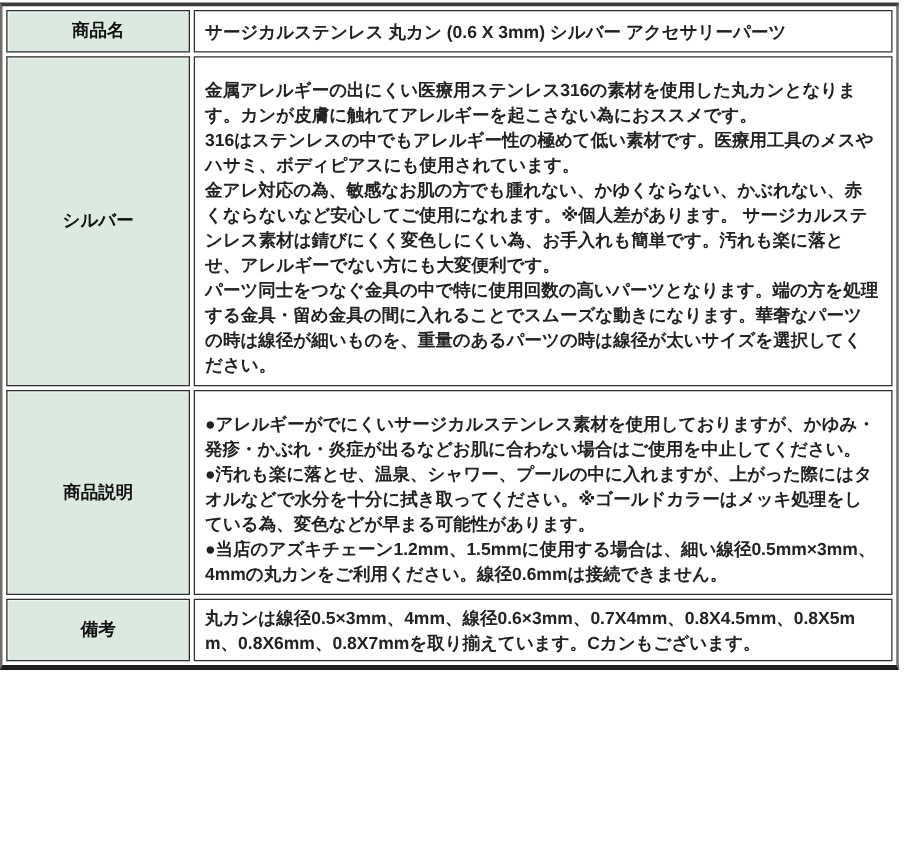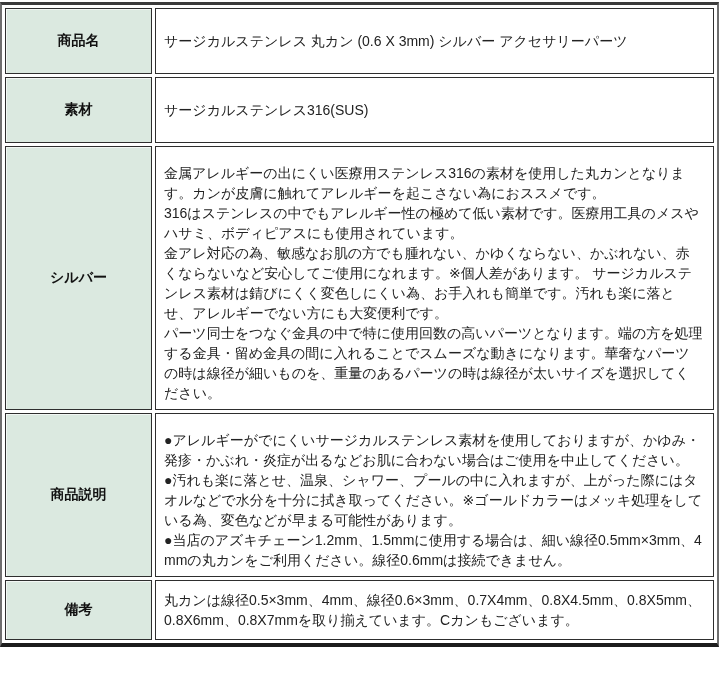--- a/index.html
+++ b/index.html
@@ -30,34 +30,35 @@
   th.label-cell {
     width: 137px;
     background: #dbe9e0;
     border: 1px solid #2e2e2e;
     box-shadow: inset 1px 1px 0 rgba(255,255,255,0.65);
     font-size: 14px;
     font-weight: bold;
     color: #111111;
     text-align: center;
     vertical-align: middle;
-    padding: 20px 4px;
+    padding: 4px 4px;
   }
   td.value-cell {
     background: #ffffff;
     border: 1px solid #2e2e2e;
     font-size: 14px;
     line-height: 20px;
     color: #222222;
     vertical-align: middle;
     padding: 4px 10px 4px 8px;
     word-break: break-all;
   }
   td.value-cell p {
     margin: 0;
+    font-weight: bold;
   }
   td.value-cell p + p {
   }
   tr.row-short td.value-cell,
   tr.row-short th.label-cell {
     height: 24px;
   }
   tr.row-tall td.value-cell {
     vertical-align: top;
     padding-top: 16px;
@@ -71,26 +72,20 @@
   <table class="spec">
     <tbody>
       <tr class="row-short">
         <th class="label-cell">商品名</th>
         <td class="value-cell">
           <p>サージカルステンレス 丸カン (0.6 X 3mm) シルバー アクセサリーパーツ</p>
         </td>
       </tr>
 
 
-      <tr class="row-short">
-        <th class="label-cell">素材</th>
-        <td class="value-cell">
-          <p>サージカルステンレス316(SUS)</p>
-        </td>
-      </tr>
 
 
       <tr class="row-tall">
         <th class="label-cell">シルバー</th>
         <td class="value-cell">
           <p>金属アレルギーの出にくい医療用ステンレス316の素材を使用した丸カンとなります。カンが皮膚に触れてアレルギーを起こさない為におススメです。</p>
           <p>316はステンレスの中でもアレルギー性の極めて低い素材です。医療用工具のメスやハサミ、ボディピアスにも使用されています。</p>
           <p>金アレ対応の為、敏感なお肌の方でも腫れない、かゆくならない、かぶれない、赤くならないなど安心してご使用になれます。※個人差があります。 サージカルステンレス素材は錆びにくく変色しにくい為、お手入れも簡単です。汚れも楽に落とせ、アレルギーでない方にも大変便利です。</p>
           <p>パーツ同士をつなぐ金具の中で特に使用回数の高いパーツとなります。端の方を処理する金具・留め金具の間に入れることでスムーズな動きになります。華奢なパーツの時は線径が細いものを、重量のあるパーツの時は線径が太いサイズを選択してください。</p>
         </td>

